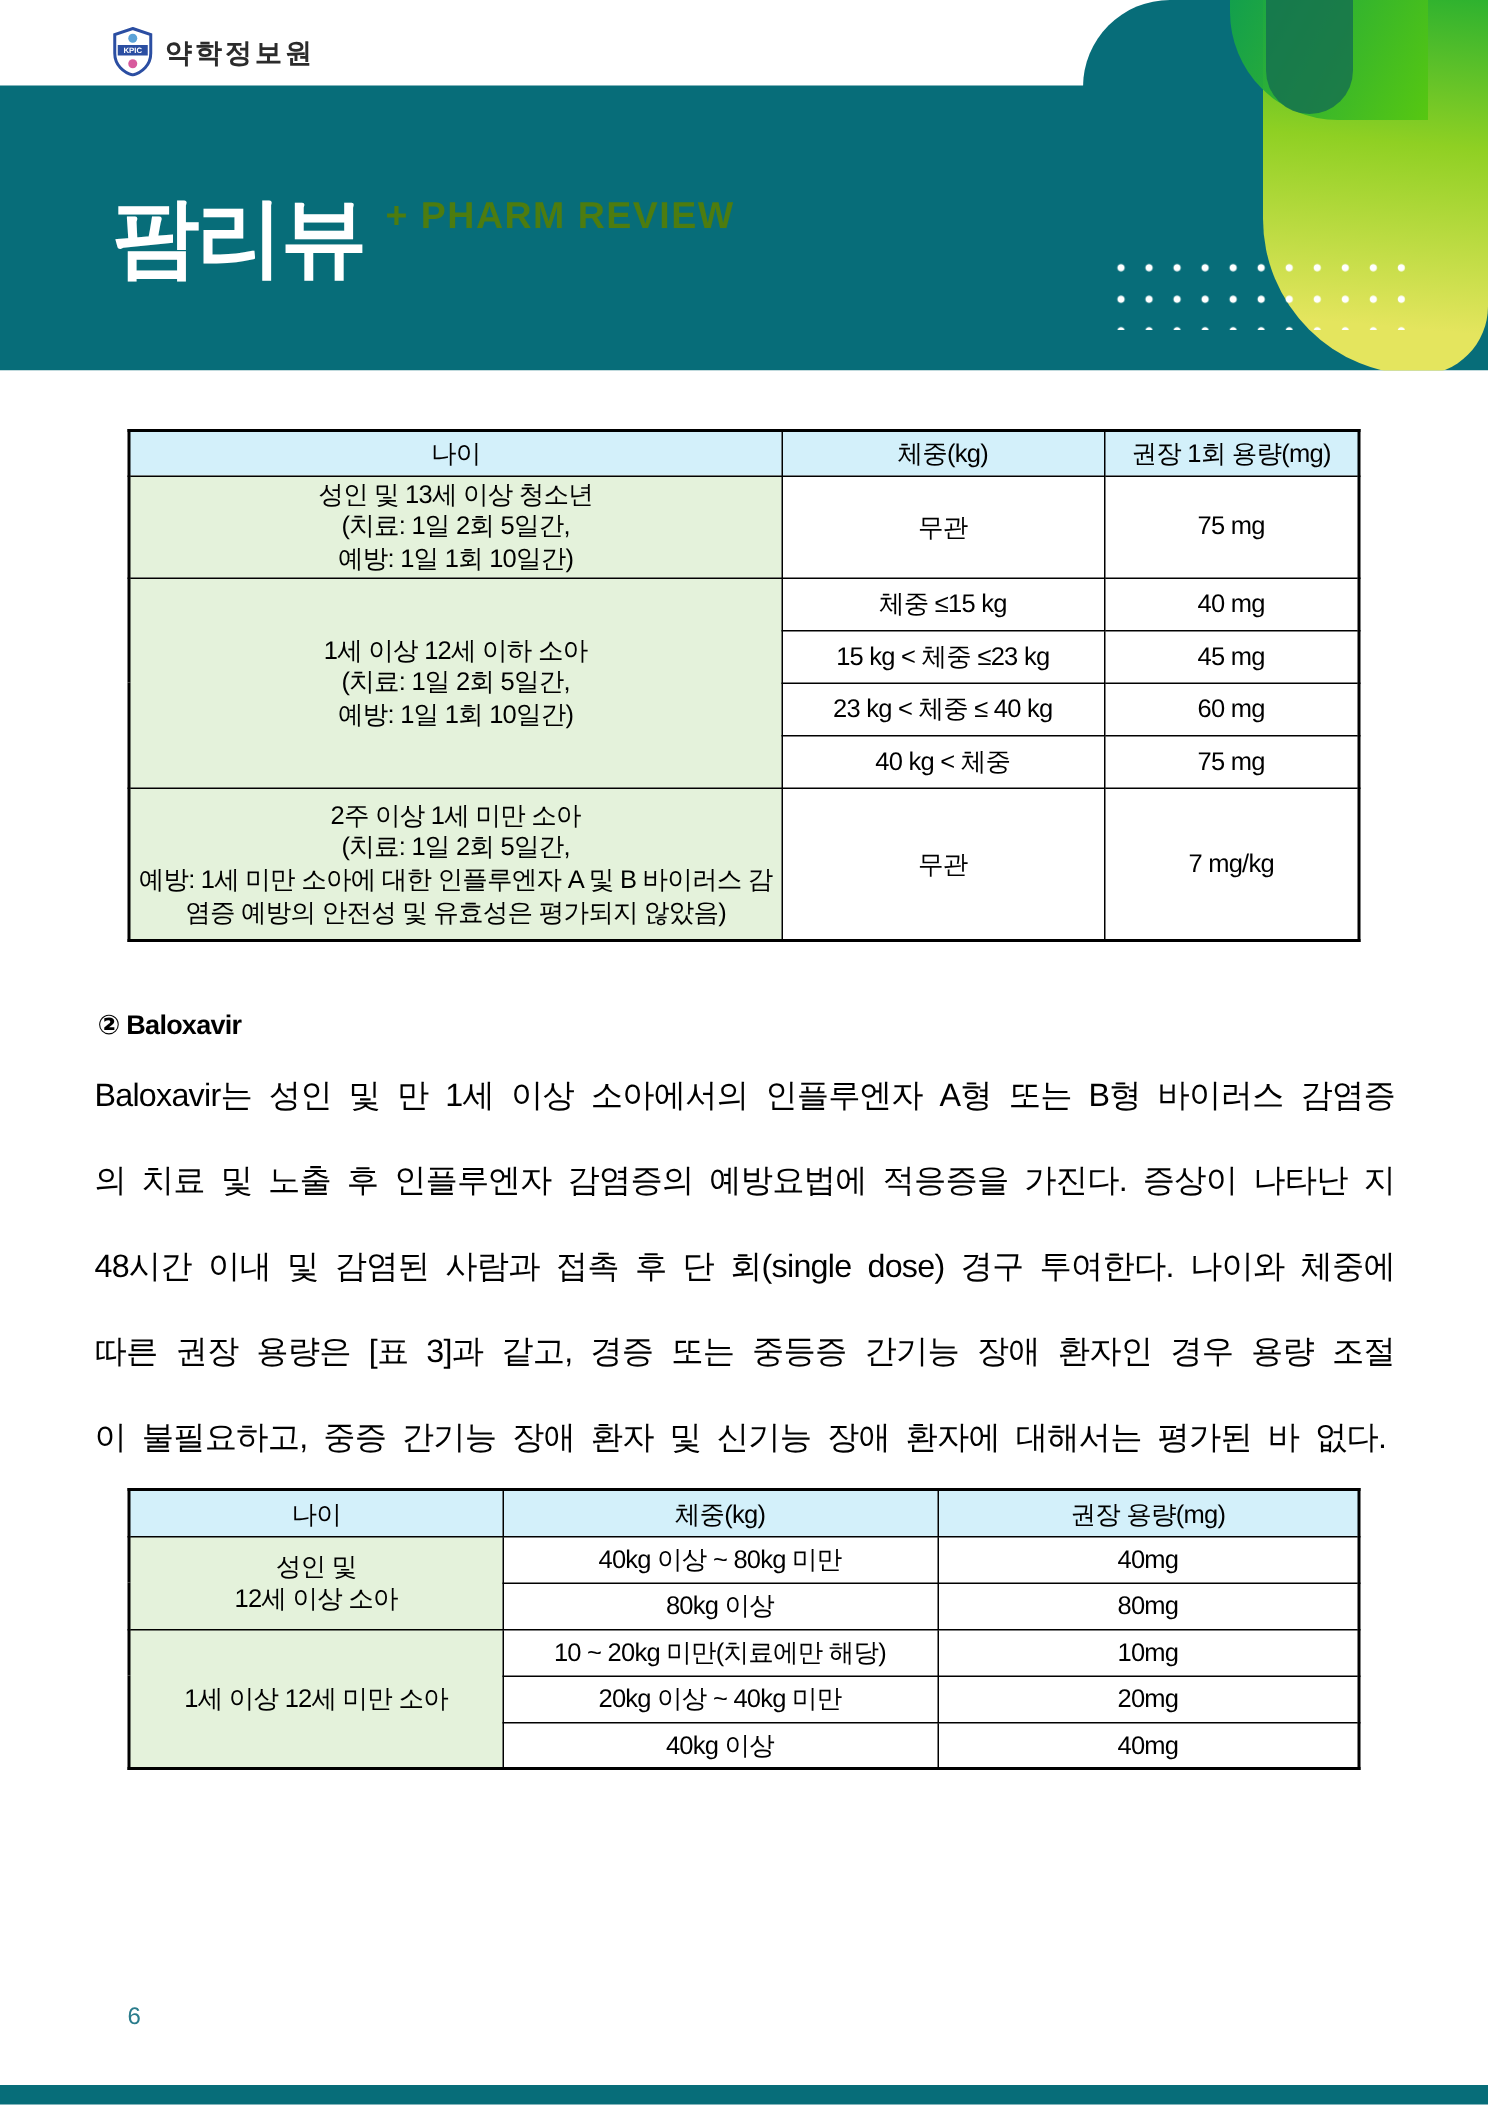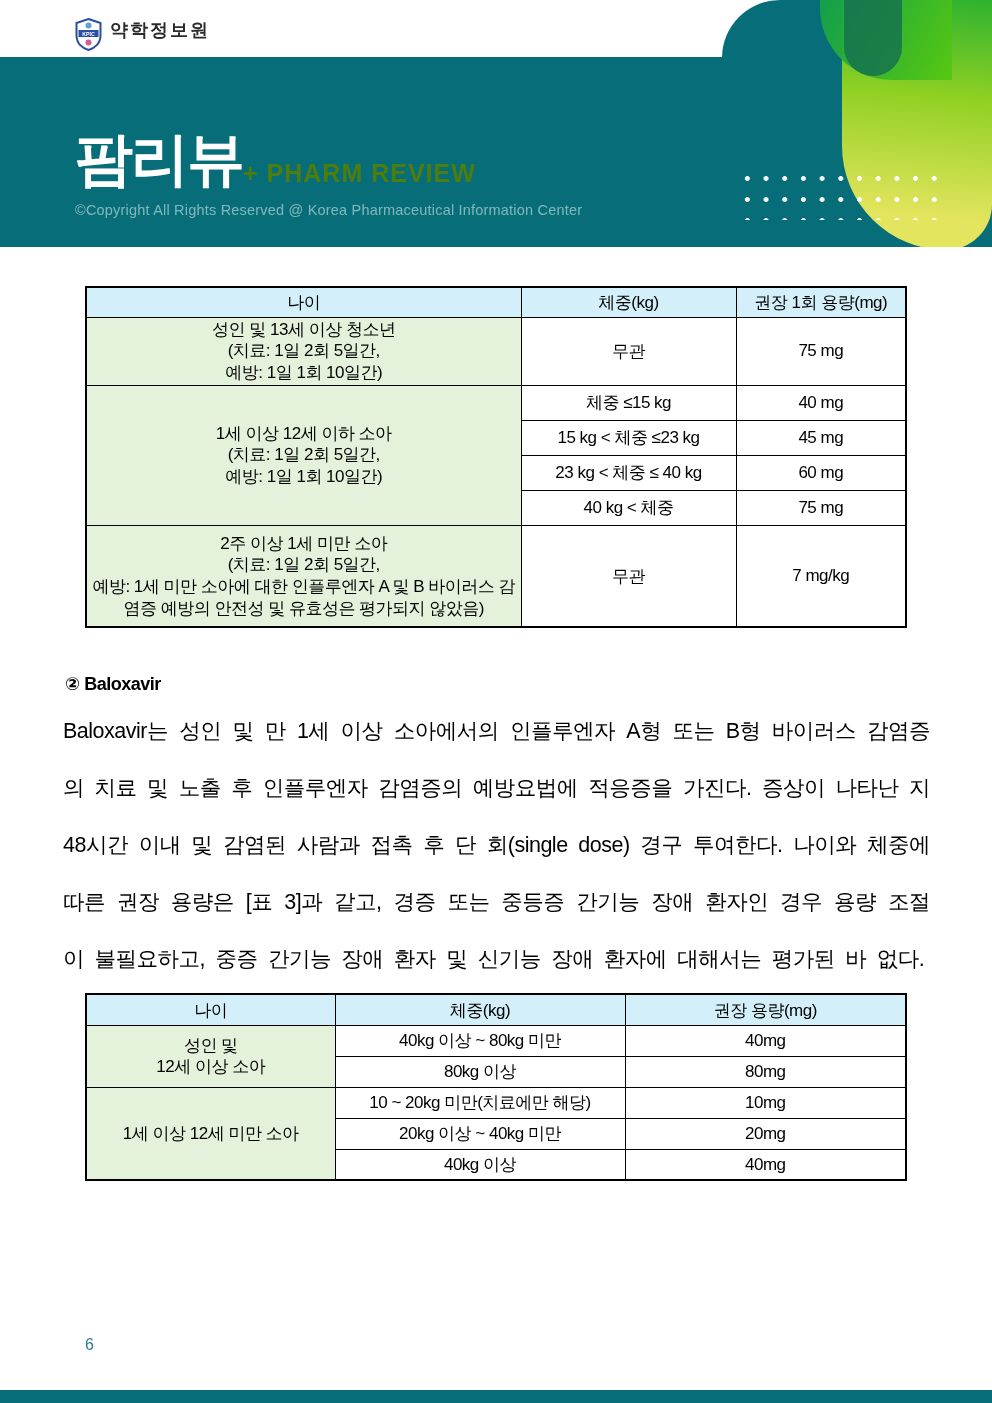--- a/index.html
+++ b/index.html
@@ -4,40 +4,40 @@
 <style>
   * { margin:0; padding:0; box-sizing:border-box; }
   html,body { background:#ffffff; }
   body {
     width:992px; height:1403px; position:relative; overflow:hidden;
     font-family:"Liberation Sans","DejaVu Sans",sans-serif; color:#000;
   }
 
   
   .header-wrap { position:relative; width:992px; height:247px; background:#fff; overflow:hidden; }
-  .logo-strip { position:absolute; left:75px; top:18px; display:flex; align-items:flex-start; gap:8px; }
+  .logo-strip { position:absolute; left:75px; top:18px; display:flex; align-items:center; gap:8px; }
   .logo-name { font-size:18px; font-weight:bold; color:#2b2b2b; letter-spacing:2px; }
 
   .banner { position:absolute; left:0; top:57px; width:992px; height:190px; background:#076d79; }
   .banner-top-right { position:absolute; top:0; right:0; width:270px; height:58px;
                       background:#076d79; border-top-left-radius:62px; }
   .green-blob { position:absolute; top:0; right:0; width:150px; height:250px;
                 background:linear-gradient(185deg,#2eb22f 0%,#8fd023 38%,#e4e55e 85%);
                 border-radius:0 0 55px 125px; }
   .green-box { position:absolute; top:0; right:40px; width:132px; height:80px;
                background:linear-gradient(115deg,#13a24a,#55c710);
                border-radius:0 0 0 72px; opacity:.95; }
   .dark-tongue { position:absolute; top:0; right:90px; width:58px; height:76px;
                  background:rgba(20,110,80,.80); border-radius:0 0 30px 30px; }
   .dot-grid { position:absolute; left:735px; top:164px; width:202px; height:56px;
               background-image:radial-gradient(circle,#ffffff 2.1px,rgba(255,255,255,0) 2.7px);
               background-size:18.7px 21px; background-position:3px 4px; z-index:5; }
 
   .banner-inner { position:absolute; left:75px; top:130px; z-index:4; }
-  .brand-row { display:flex; align-items:flex-end; gap:0; }
+  .brand-row { display:flex; align-items:flex-start; gap:14px; }
   .brand-title { color:#ffffff; font-size:58px; font-weight:900; letter-spacing:-2px; line-height:1; }
   .brand-sub { color:#4d7c0f; font-size:25px; font-weight:bold; letter-spacing:1px; }
   .copyright { margin-top:14px; color:rgba(228,243,243,.55); font-size:14.5px; letter-spacing:.2px; }
 
   
   .content { position:absolute; left:0; top:247px; width:992px; padding:33px 60px 0 63px; }
   .tbl-caption { font-size:18.5px; line-height:1.9; letter-spacing:-.5px; width:867px; }
 
   table.dose { border-collapse:collapse; border:2px solid #000; margin-left:22px; table-layout:fixed; }
   table.dose th, table.dose td { border:1px solid #000; text-align:center; vertical-align:middle;
@@ -87,21 +87,20 @@
   <div class="green-blob"></div>
   <div class="green-box"></div>
   <div class="dark-tongue"></div>
   <div class="dot-grid"></div>
 
   <div class="banner-inner">
     <div class="brand-row">
       <span class="brand-title">팜리뷰</span>
       <span class="brand-sub">+ PHARM REVIEW</span>
     </div>
-    <div class="copyright">©Copyright All Rights Reserved @ Korea Pharmaceutical Information Center</div>
   </div>
 </div>
 
 <div class="content">
 
 
   <table class="dose" id="table2">
     <colgroup>
         <col class="c1">
         <col class="c2">

